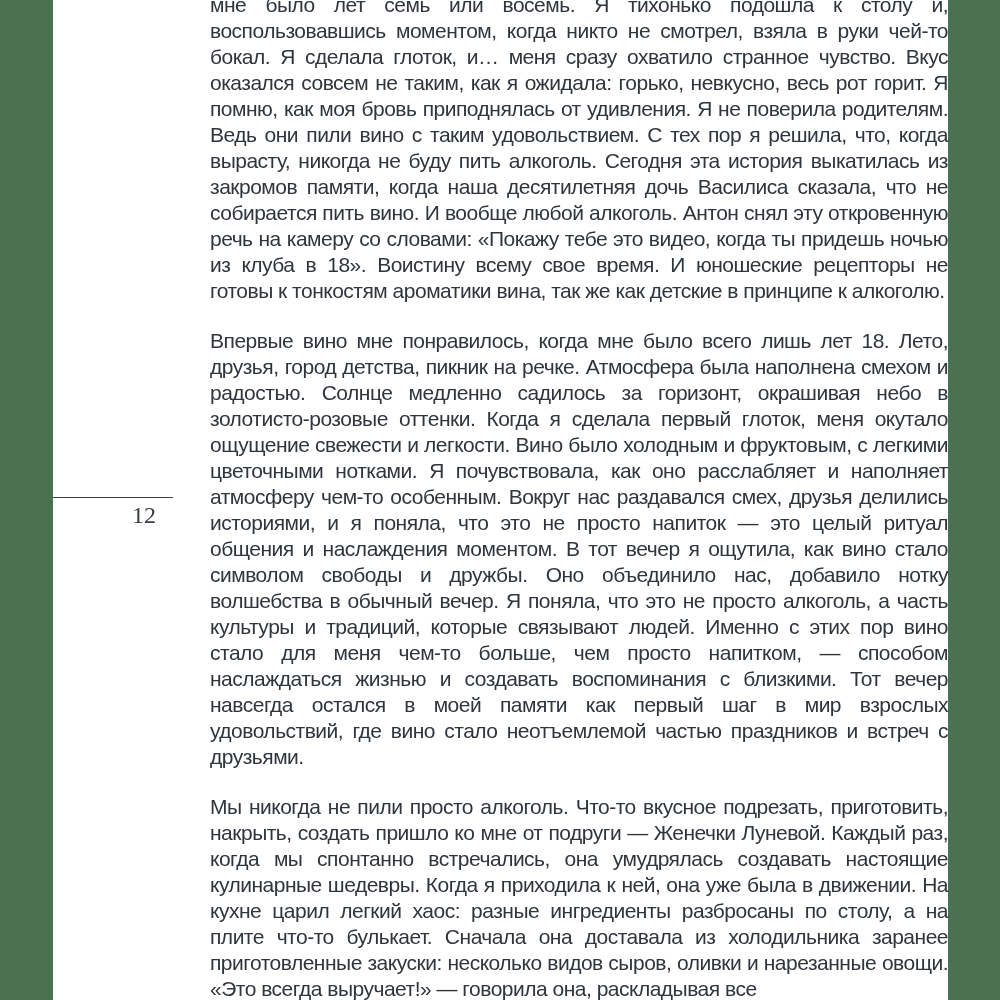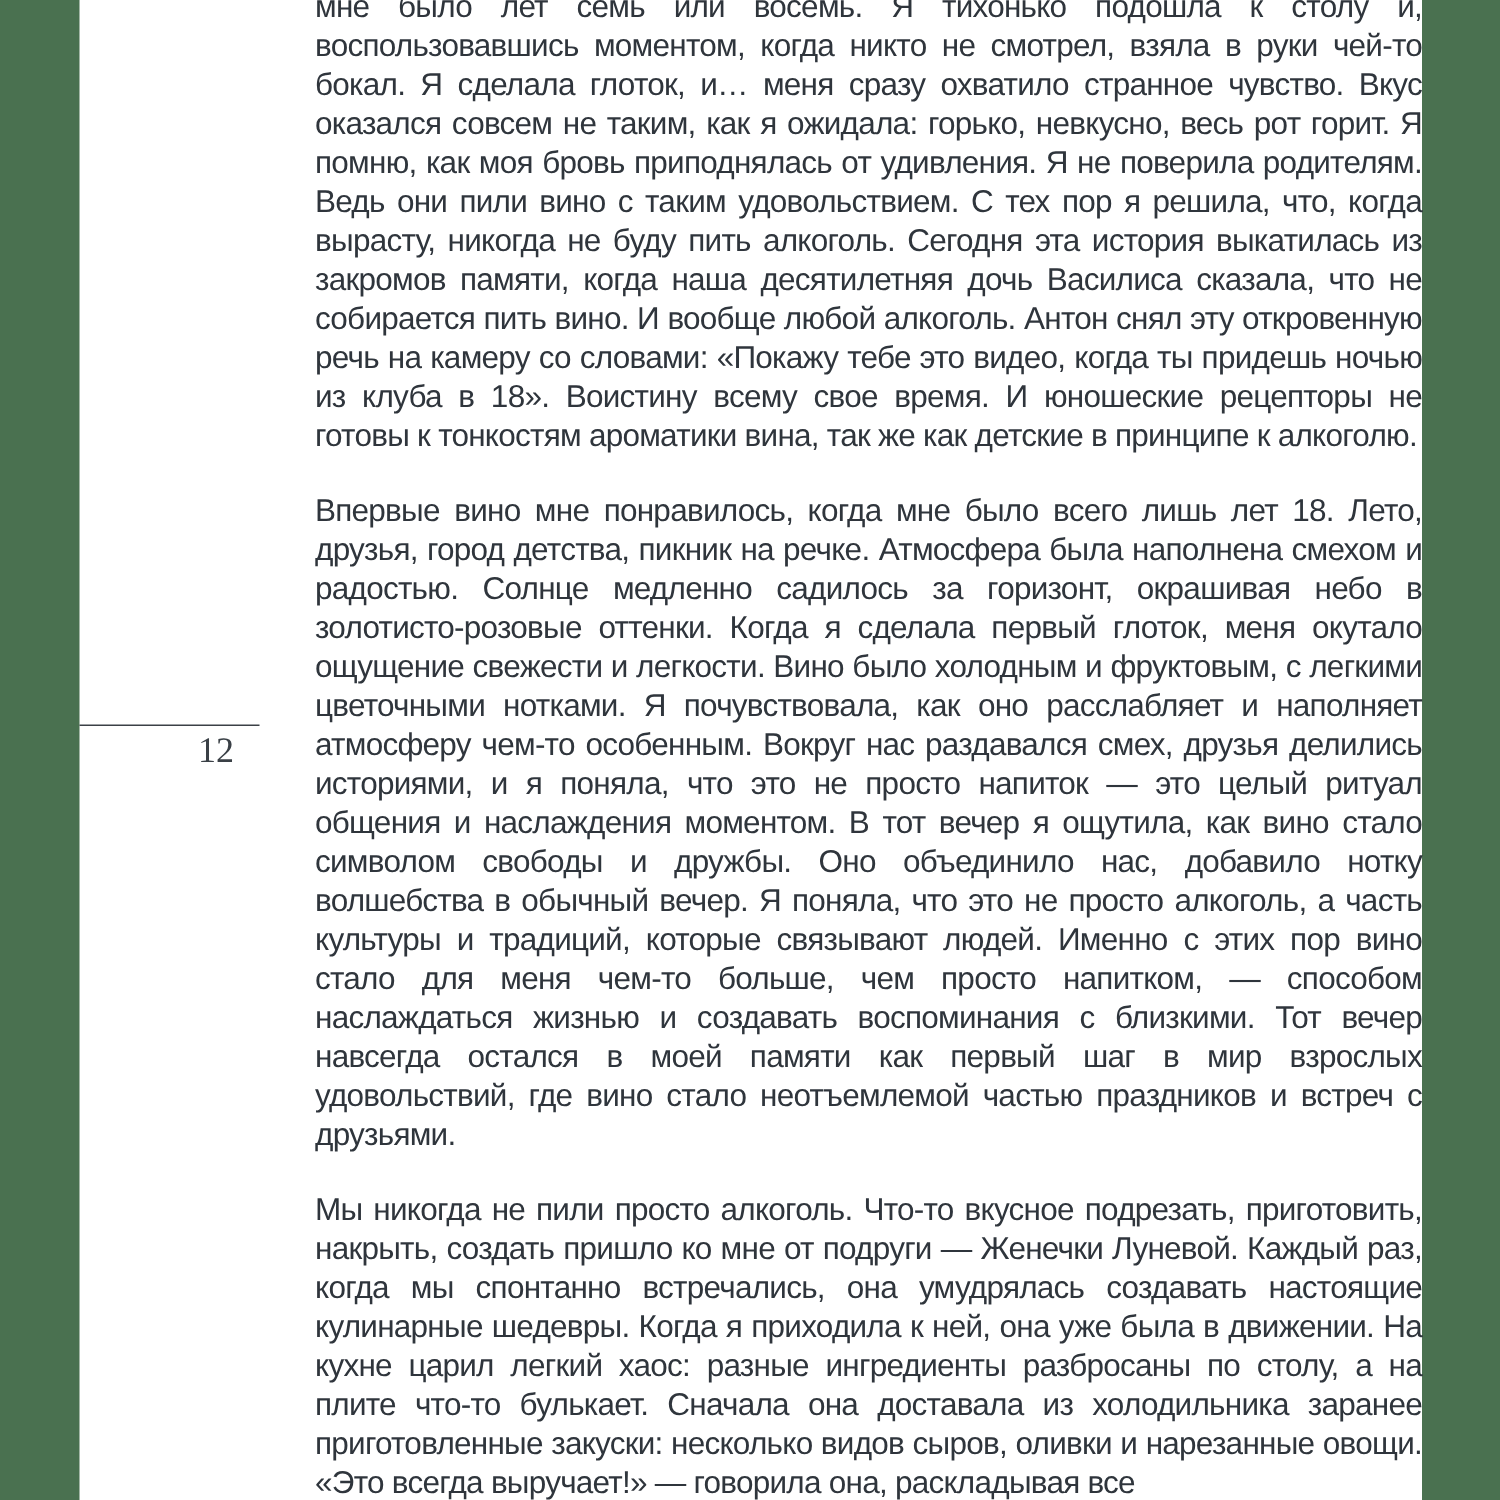--- a/index.html
+++ b/index.html
@@ -27,21 +27,21 @@
     top: 0;
     height: 100%;
     background: var(--edge-green);
   }
   .edge-left { left: 0; width: 53px; }
   .edge-right { left: 948px; width: 52px; }
 
   .pagenum-block {
     position: absolute;
     left: 53px;
-    top: 483px;
+    top: 497px;
     width: 120px;
   }
   .pagenum-rule {
     width: 120px;
     height: 0;
     border-top: 1.5px solid var(--rule);
   }
   .pagenum {
     font-family: "Liberation Serif", serif;
     font-size: 24px;

